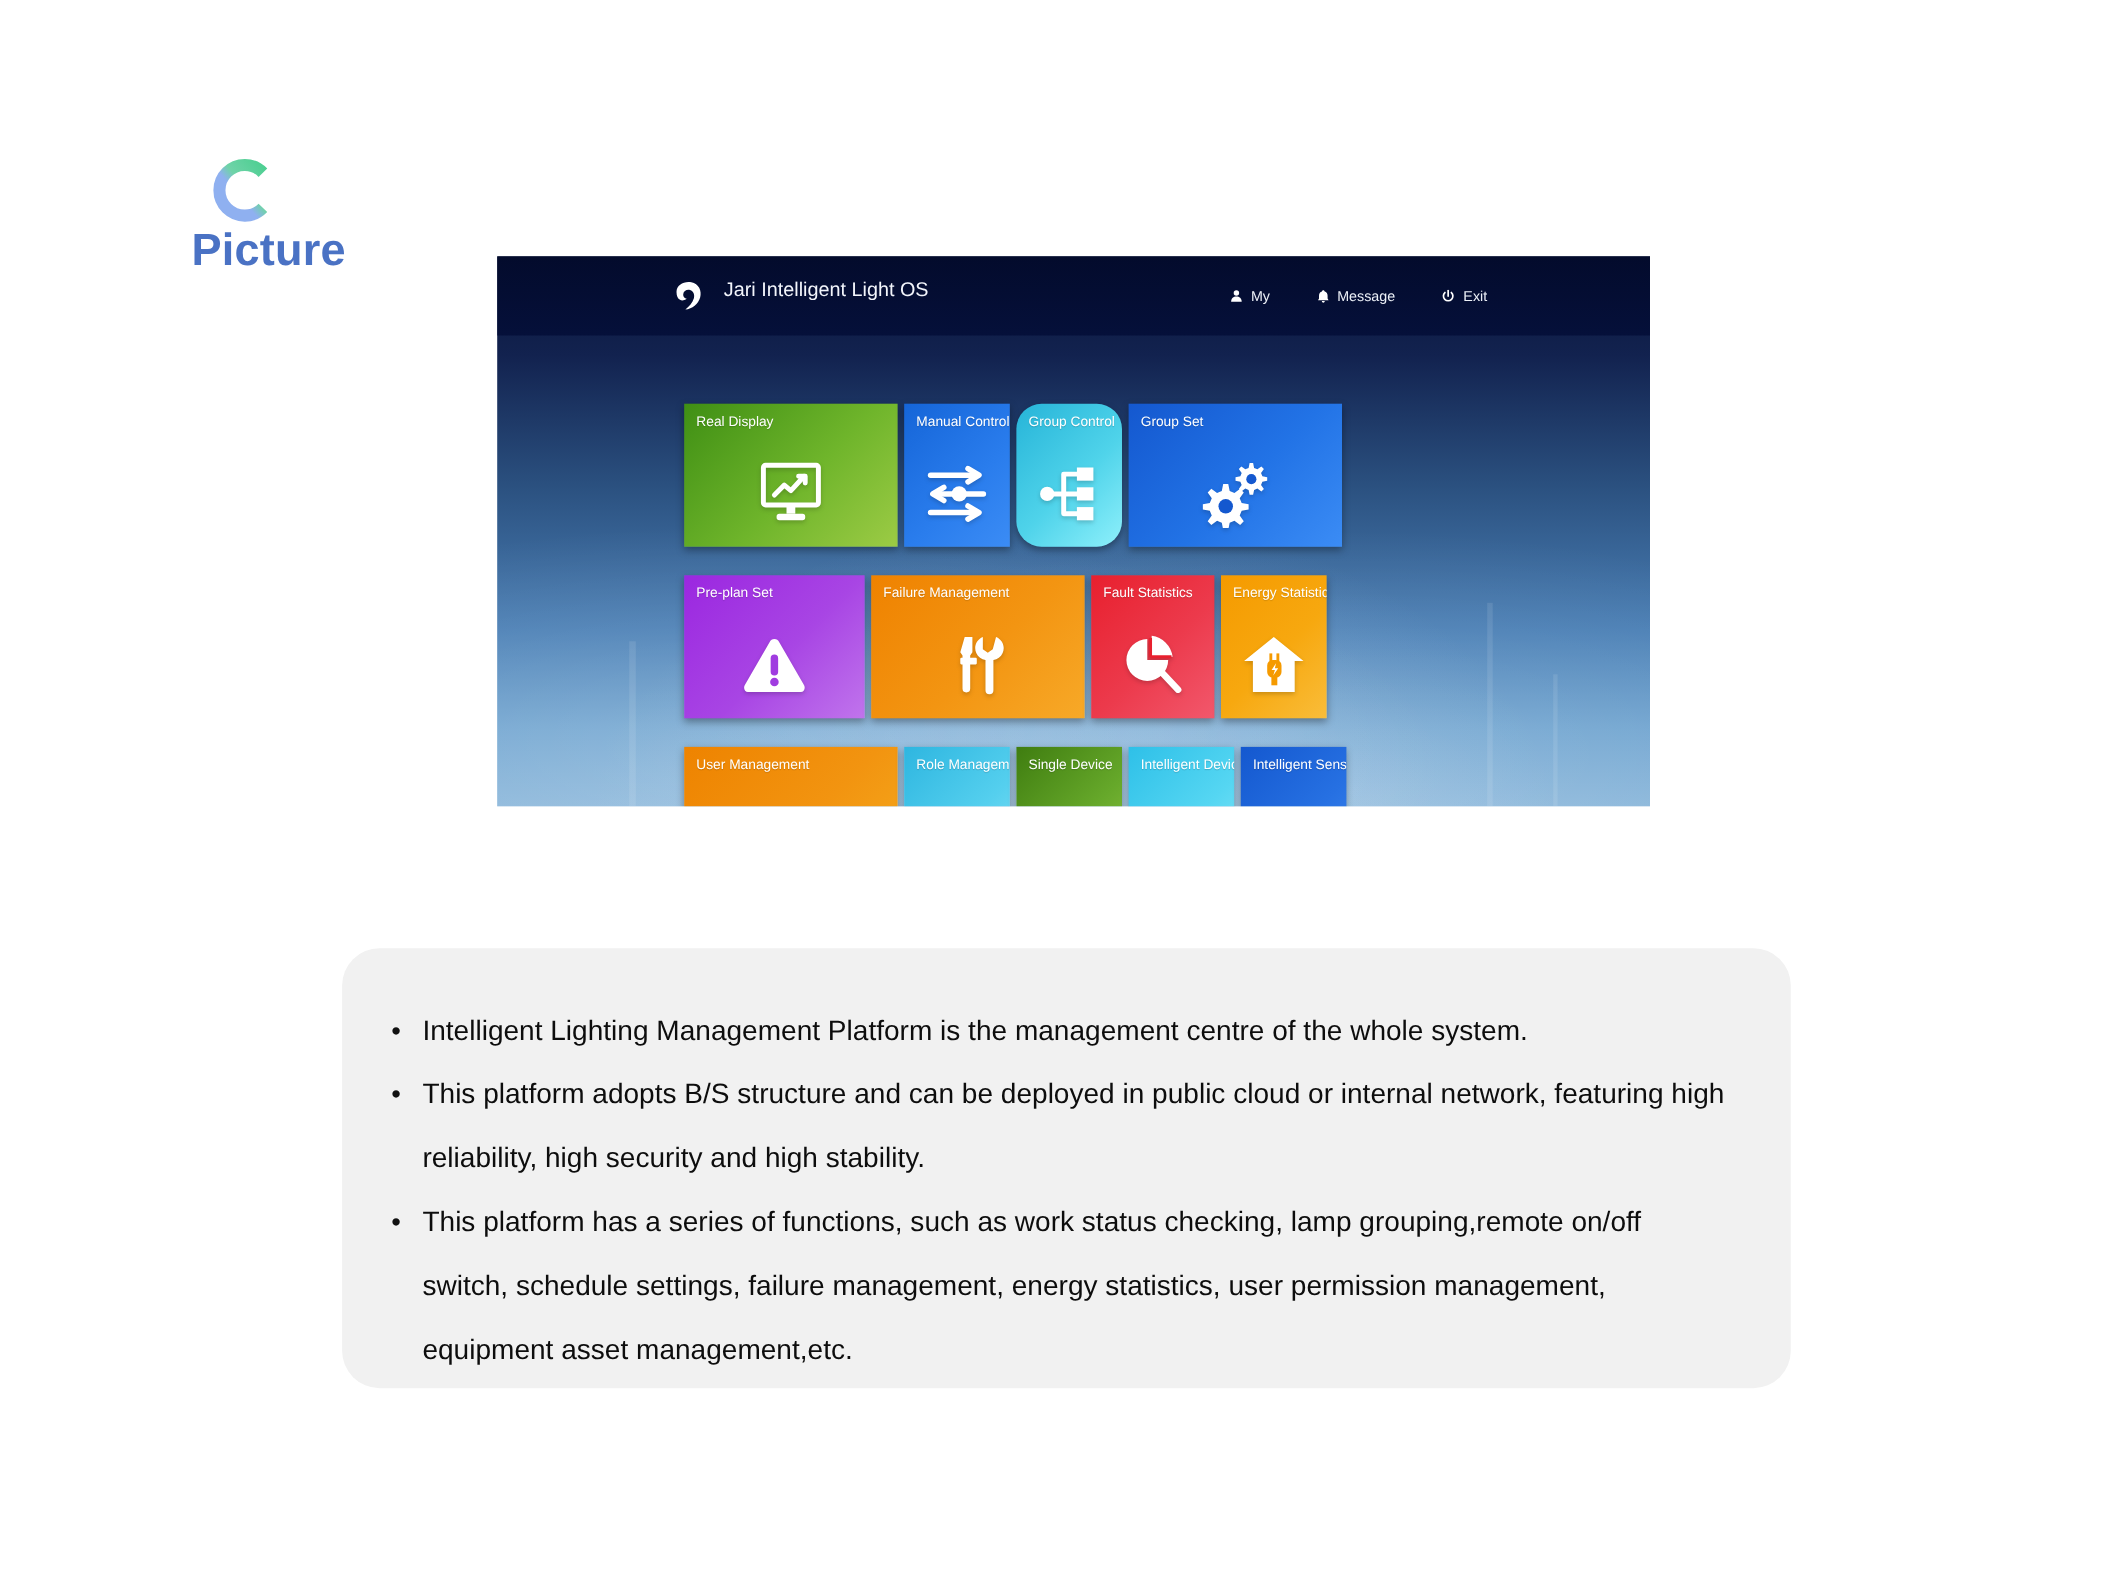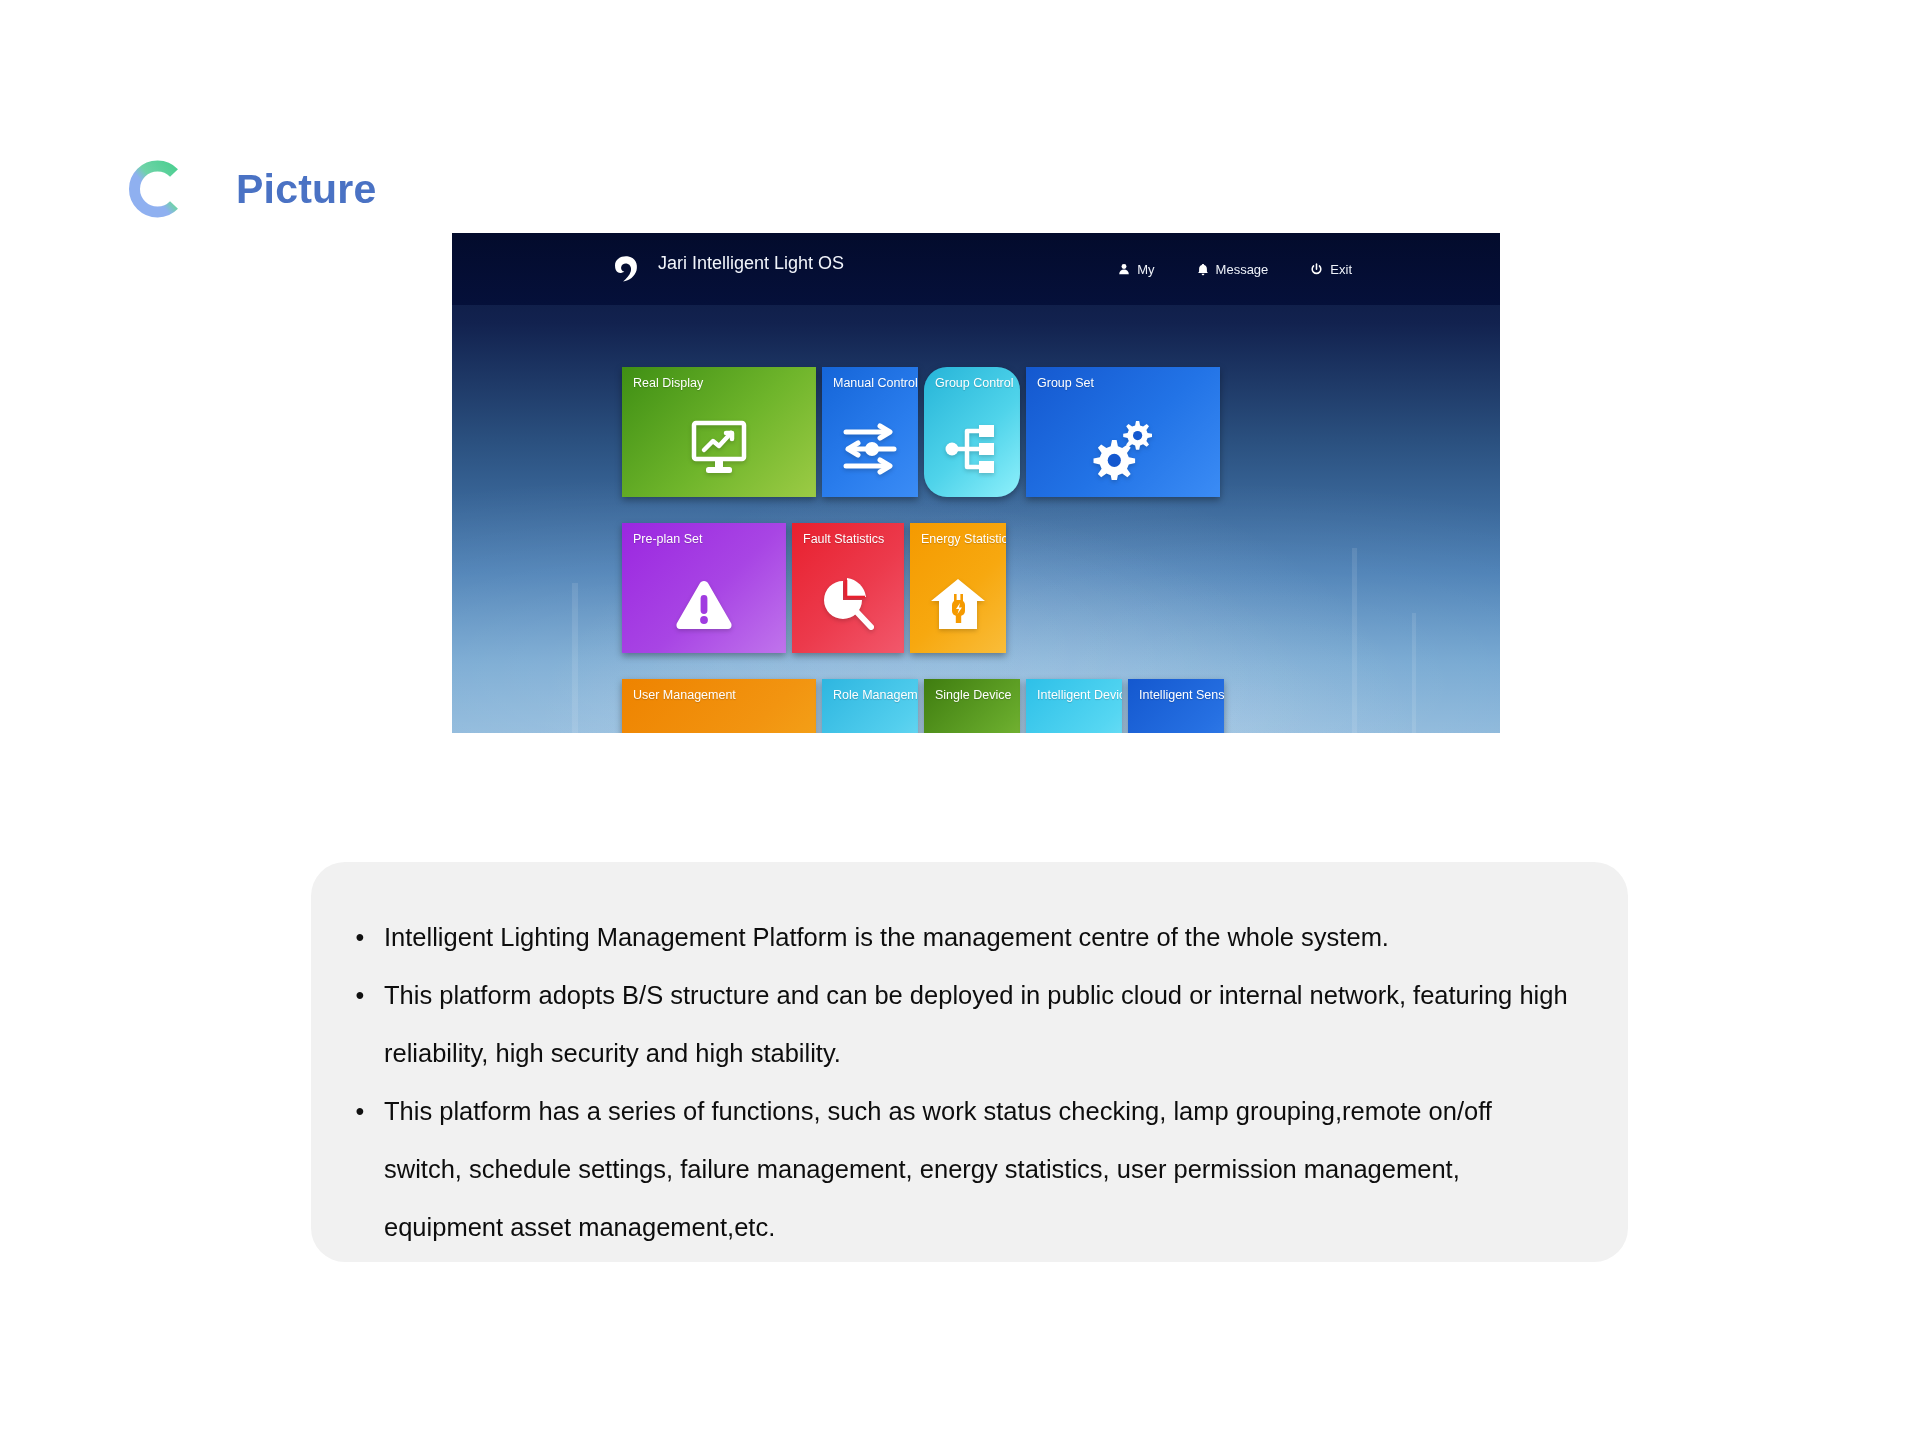--- a/index.html
+++ b/index.html
@@ -7,21 +7,21 @@
     background: #ffffff;
     width: 1920px; height: 1440px;
     overflow: hidden;
     font-family: "Liberation Sans", sans-serif;
   }
 
   .page { position: relative; width: 1920px; height: 1440px; background:#fff; }
 
   
   .section-head { position: absolute; display: flex; align-items: center; }
-  #picture-section-head { left: 122px; top: 158px; }
+  #picture-section-head { left: 122px; top: 142px; flex-direction: column; }
   #features-section-head { left: 122px; top: 735px; }
 
   .c-logo {
     width: 62px; height: 62px;
     position: relative;
     flex: 0 0 auto;
   }
   .c-logo svg { display:block; width: 62px; height: 62px; }
 
   .section-title {
@@ -250,20 +250,32 @@
             <span class="tile-label">Pre-plan Set</span>
             <span class="tile-icon">
               <svg width="62" height="56" viewBox="0 0 62 56">
                 <path d="M31 4 C33 4 34.4 5 35.4 6.8 L58 46 C59.4 48.6 58 52 55 52 L7 52 C4 52 2.6 48.6 4 46 L26.6 6.8 C27.6 5 29 4 31 4 Z" fill="#fff"></path>
                 <rect x="27.6" y="18" width="6.8" height="19" rx="3.4" fill="#a03ce0"></rect>
                 <circle cx="31" cy="43" r="3.9" fill="#a03ce0"></circle>
               </svg>
             </span>
           </div>
 
+          <div class="tile" style="width:194px; background:linear-gradient(135deg,#ef8200 0%,#f39512 55%,#f7a928 100%);">
+            <span class="tile-label">Failure Management</span>
+            <span class="tile-icon">
+              <svg width="64" height="58" viewBox="0 0 64 58">
+                <g fill="#fff">
+                  <path d="M20 3 l7 0 0 14 -2 3 0 30 a3.5 3.5 0 0 1 -7 0 l0-30 -2-3 z"></path>
+                  <rect x="16" y="22" width="15" height="6" rx="1"></rect>
+                  <path d="M49.5 3 c6 2.5 8.5 9 6 14.6 -1.6 3.6 -4.8 5.8 -8.4 6.4 l0 27.6 a3.6 3.6 0 0 1 -7.2 0 l0-27.6 c-3.6-.6 -6.8-2.8 -8.4-6.4 -2.5-5.6 0-12.1 6-14.6 l0 11.2 4.5 3.2 4.5-3.2 z" transform="translate(-1,0)"></path>
+                </g>
+              </svg>
+            </span>
+          </div>
 
           <div class="tile" style="width:96px; background:linear-gradient(135deg,#e8202e 0%,#ec3a4c 55%,#f2586c 100%);padding-left:16px;">
             <span class="tile-label">Fault Statistics</span>
             <span class="tile-icon">
               <svg width="58" height="56" viewBox="0 0 58 56">
                 <path d="M24 4 A19 19 0 1 0 43 23 L24 23 Z" fill="#fff"></path>
                 <path d="M28 1 A22 22 0 0 1 47 20 L28 20 Z" fill="#fff"></path>
                 <path d="M27 20 L27 3" stroke="#e8202e" stroke-width="2.6"></path>
                 <path d="M27 20 L46 20" stroke="#e8202e" stroke-width="2.6"></path>
                 <path d="M36 33 L52 50" stroke="#fff" stroke-width="6" stroke-linecap="round"></path>

